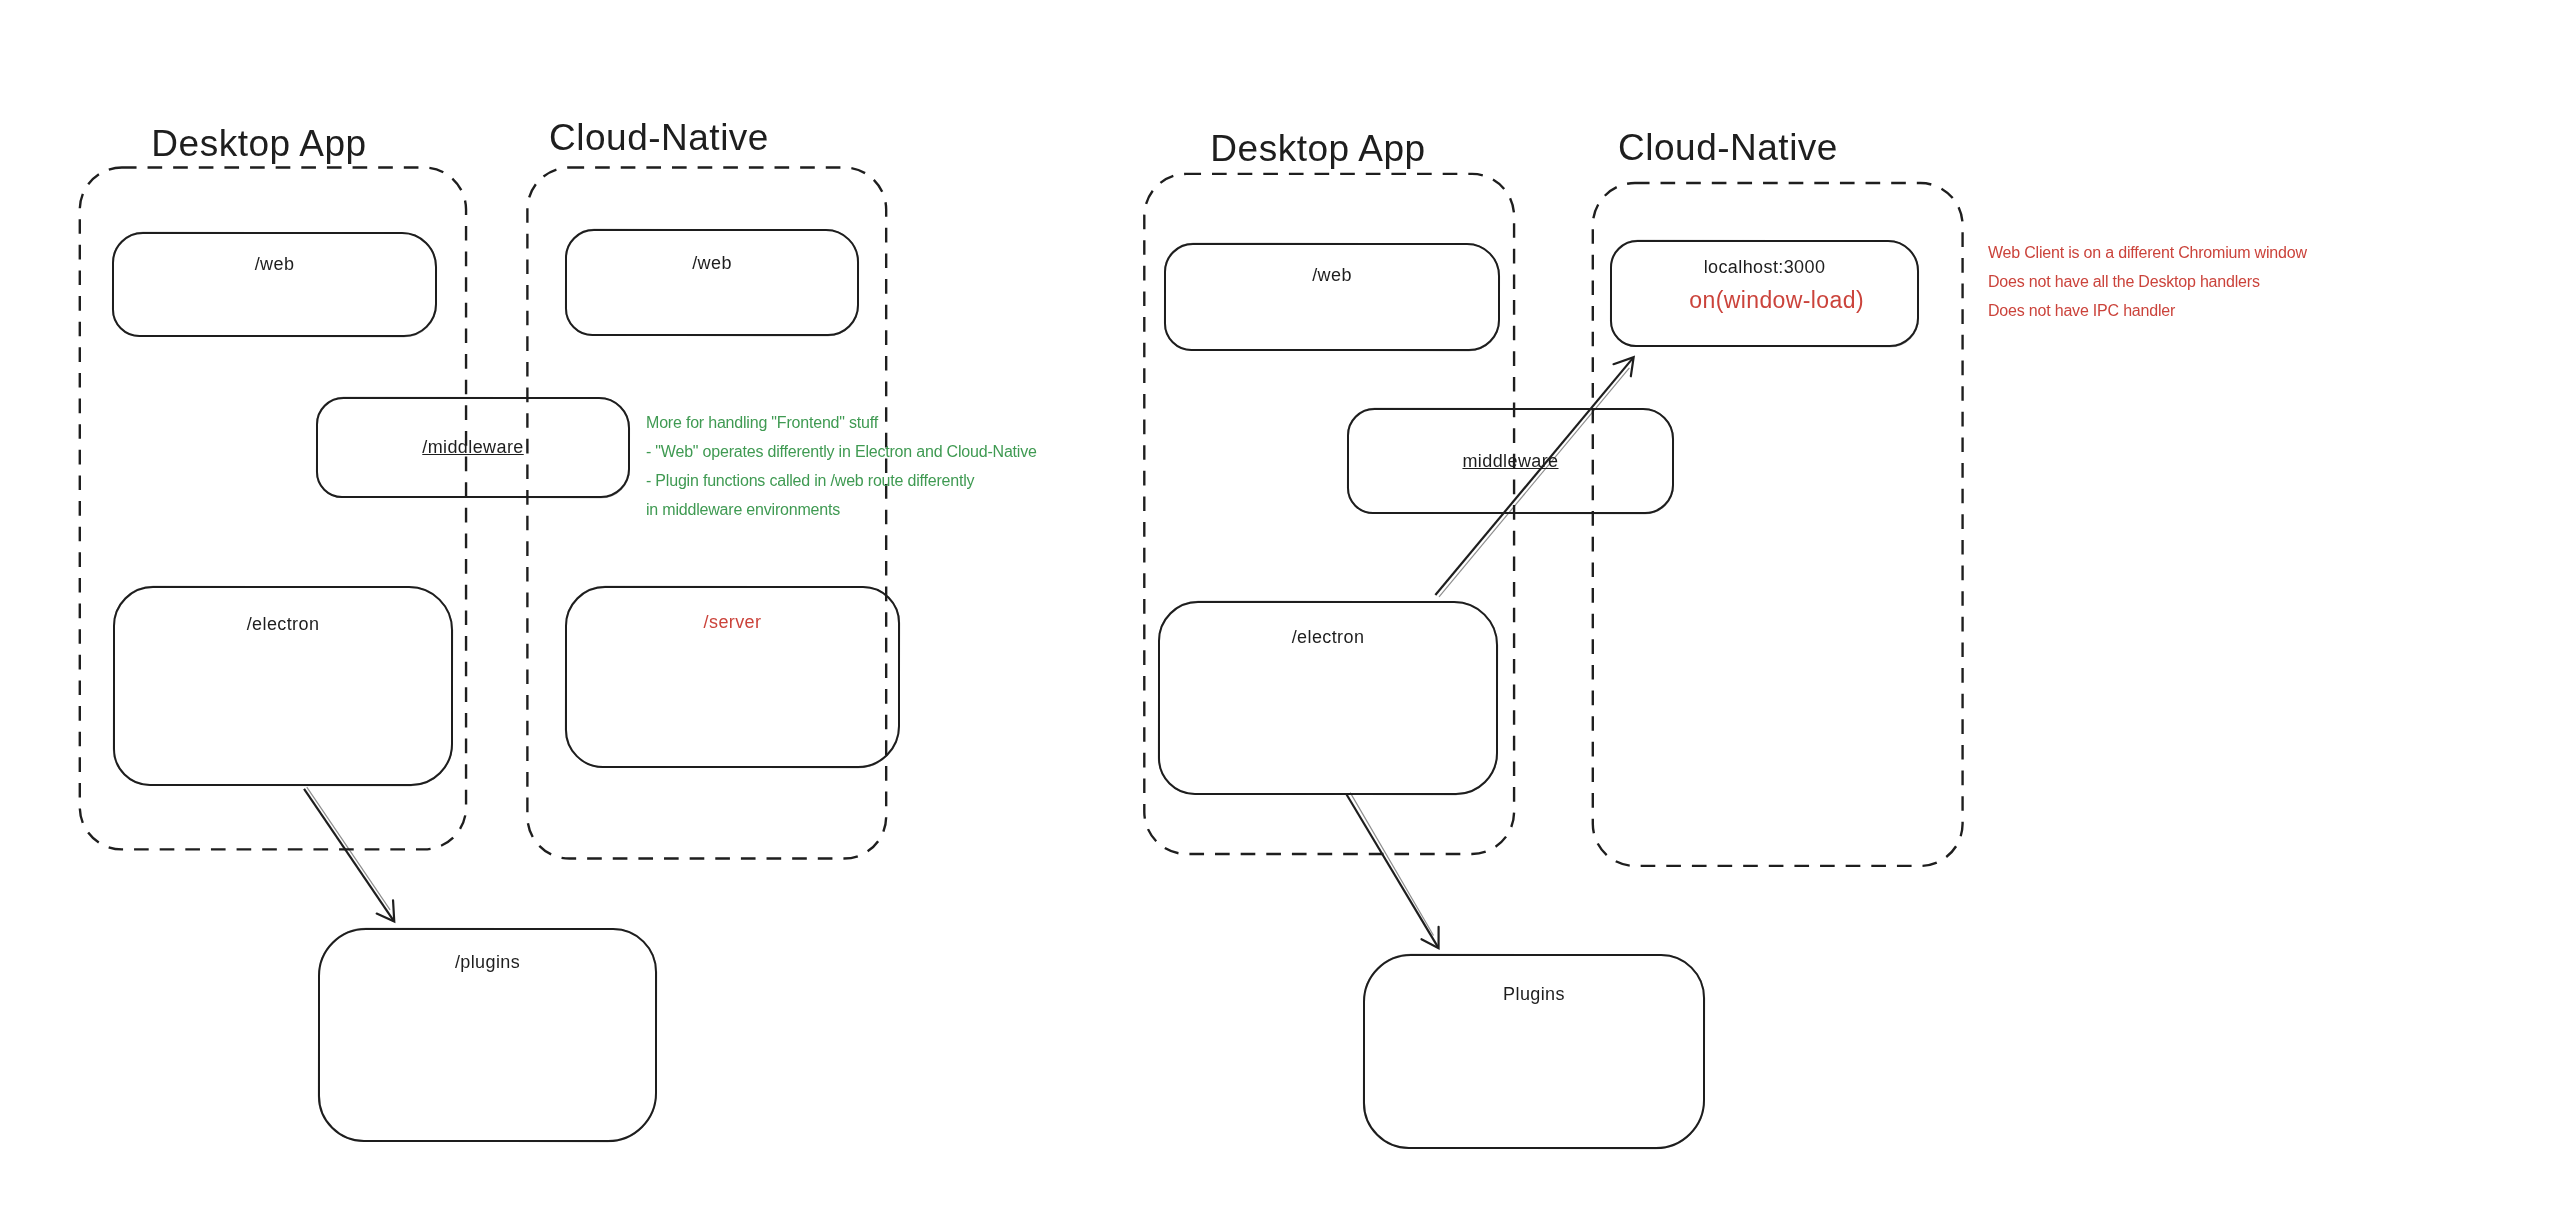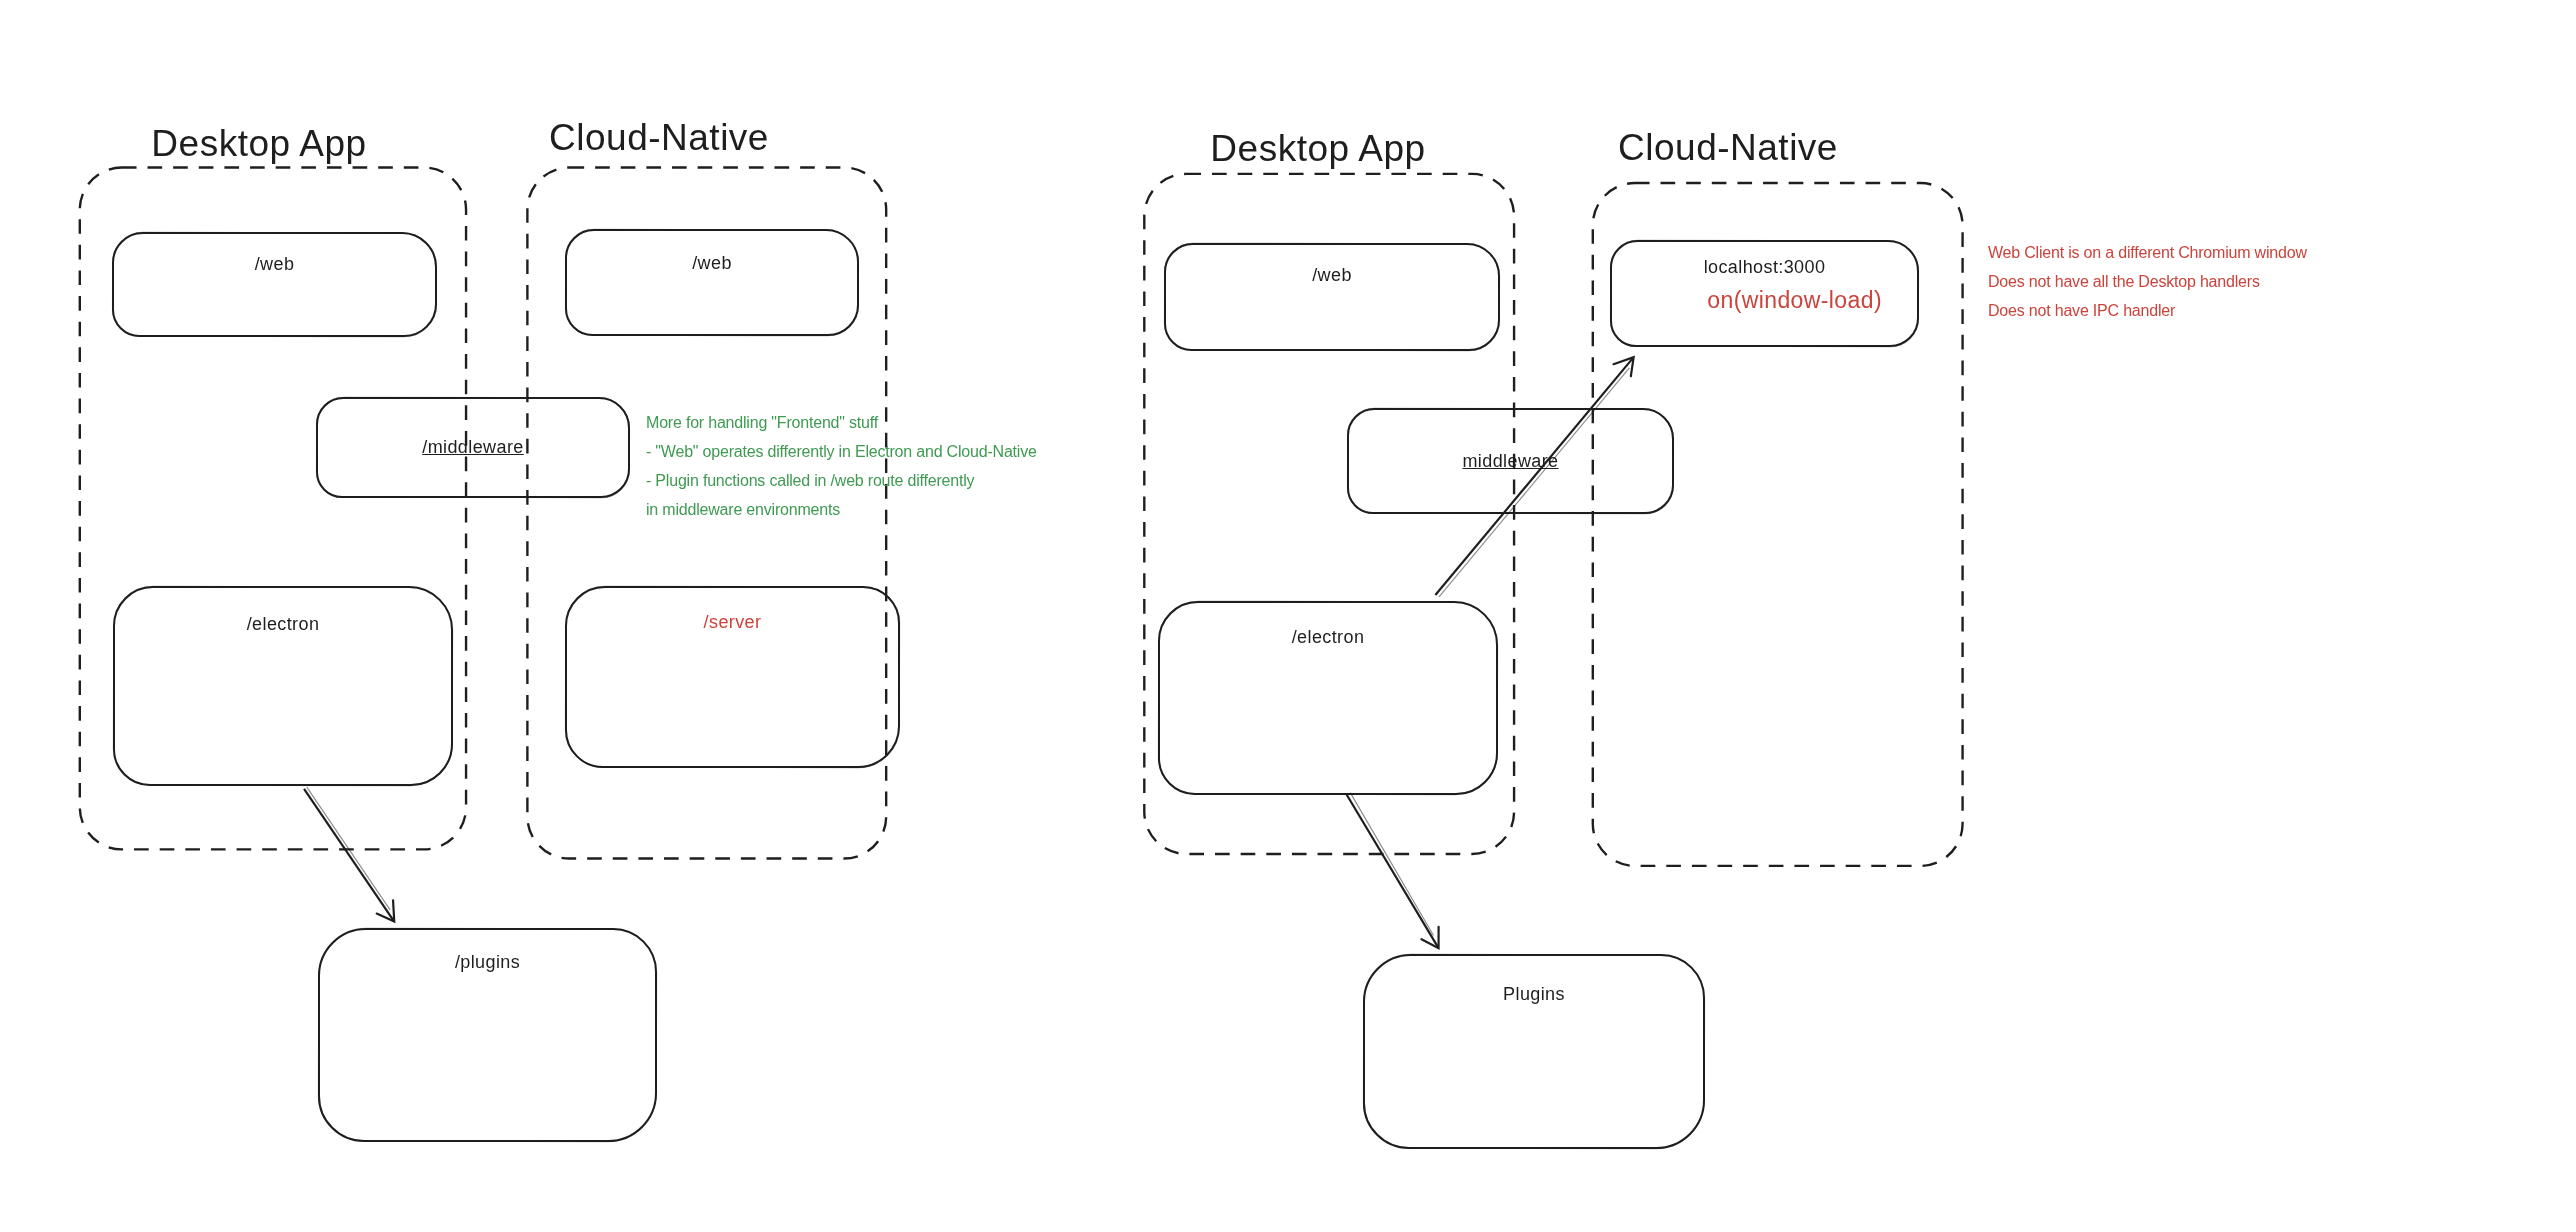--- a/index.html
+++ b/index.html
@@ -28,21 +28,21 @@
   .box-label{
     font-size:18px;text-align:center;letter-spacing:0.4px;white-space:nowrap;
   }
   .v-center{display:flex;align-items:center;justify-content:center;text-decoration:underline;}
   .note{position:absolute;font-size:16px;line-height:29px;letter-spacing:-0.2px;white-space:nowrap;}
   .note.green{color:var(--green);}
   .note.red{color:var(--red);}
   .red-text{color:var(--red);}
   .lh-box{display:flex;flex-direction:column;}
   .lh-main{margin-top:14.6px;}
-  .lh-sub{align-self:flex-end;margin-right:35px;margin-top:9.2px;font-size:23px;}
+  .lh-sub{align-self:flex-end;margin-right:53px;margin-top:9.2px;font-size:23px;}
 </style>
 </head>
 <body>
 
 <div id="canvas">
 
   <svg class="layer" viewBox="0 0 2814 1346" width="2576" height="1232">
     <rect x="87" y="183" width="422" height="745" rx="46" fill="none" stroke="#1e1e1e" stroke-width="2.6" stroke-dasharray="16 12"></rect>
     <rect x="576" y="183" width="392" height="755" rx="46" fill="none" stroke="#1e1e1e" stroke-width="2.6" stroke-dasharray="16 12"></rect>
     <rect x="1250" y="190" width="404" height="743" rx="46" fill="none" stroke="#1e1e1e" stroke-width="2.6" stroke-dasharray="16 12"></rect>

